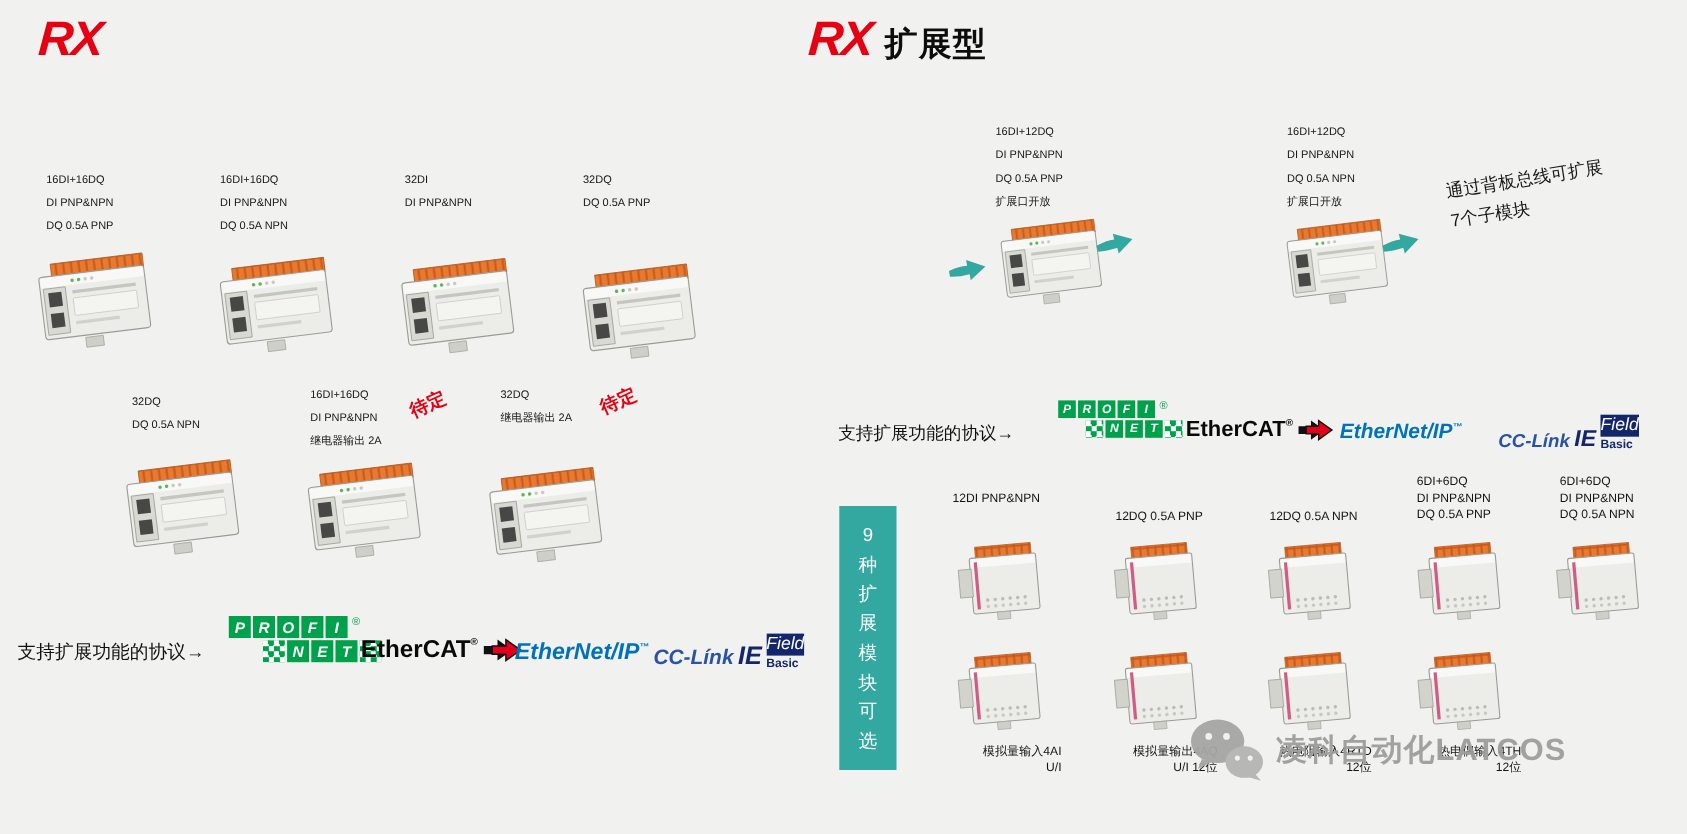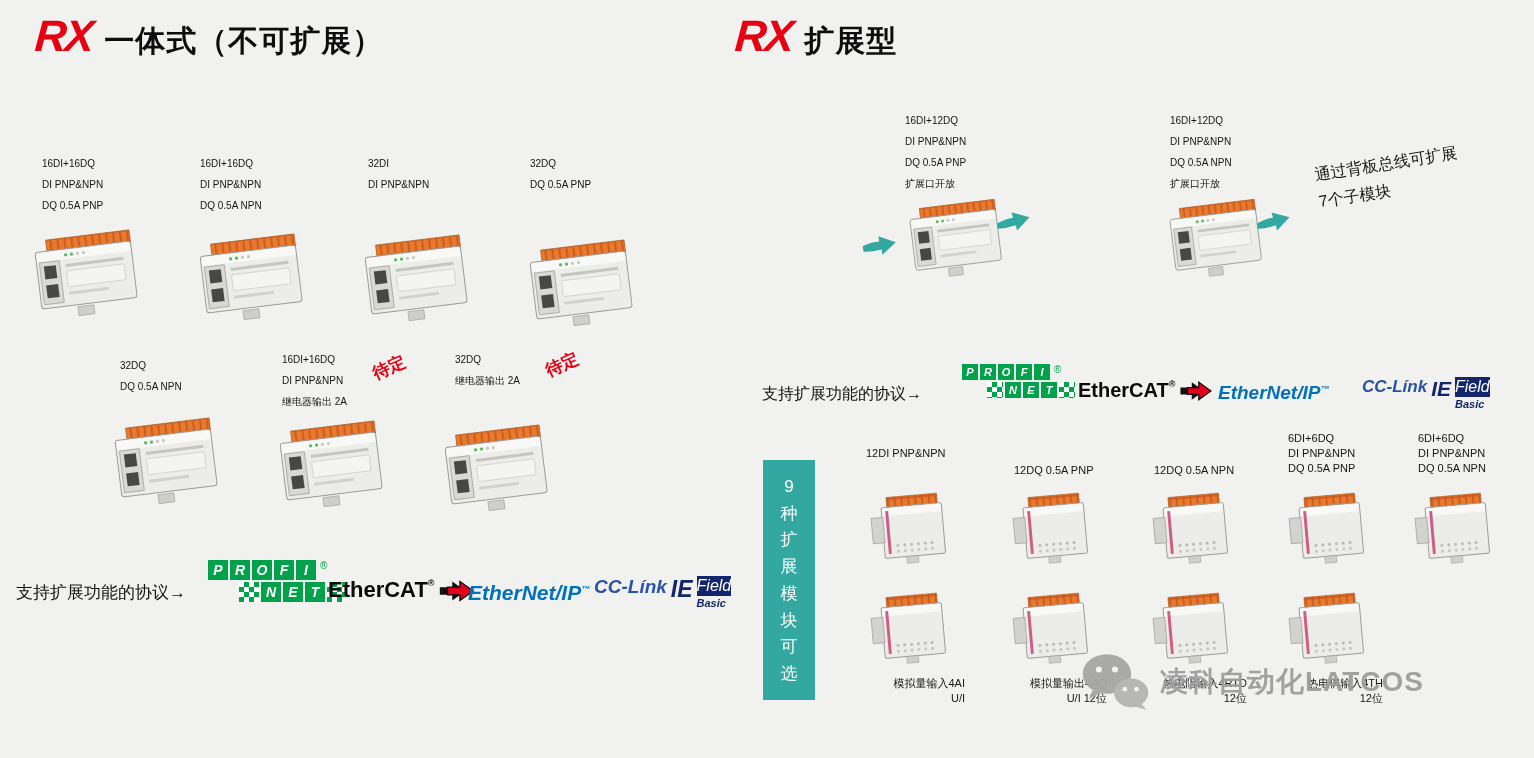--- a/index.html
+++ b/index.html
@@ -43,27 +43,27 @@
   .ec .reg{font-size:9px;margin-top:1px}
   .ec svg{width:44px;height:26px;margin-left:2px}
   .ec.sm{font-size:20px}
   .ec.sm svg{width:40px;height:24px}
   
   .enip{position:absolute;font-style:italic;font-weight:700;font-size:21px;
         color:var(--enip-blue);white-space:nowrap}
   .enip .tm{font-size:9px;vertical-align:super}
   .enip.sm{font-size:19px}
   
-  .ccl{position:absolute;display:flex;align-items:flex-start;gap:4px;white-space:nowrap}
+  .ccl{position:absolute;display:flex;align-items:flex-end;gap:4px;white-space:nowrap}
   .ccl-name{font-style:italic;font-weight:800;font-size:19px;color:var(--ccl-blue)}
   .ccl-ie{font-style:italic;font-weight:900;font-size:23px;color:var(--ccl-dark)}
   .ccl-stack{display:inline-flex;flex-direction:column;align-items:flex-start}
   .ccl-field{background:var(--ccl-dark);color:#fff;font-style:italic;font-weight:400;
              font-size:16px;padding:1px 0;line-height:1.1}
-  .ccl-basic{color:var(--ccl-dark);font-style:italic;font-weight:800;font-size:11px;line-height:1.2;margin-top:1px}
+  .ccl-basic{color:var(--ccl-dark);font-weight:800;font-size:11px;line-height:1.2;margin-top:1px}
   .ccl.sm .ccl-name{font-size:17px}
   .ccl.sm .ccl-ie{font-size:21px}
   
   .banner{position:absolute;left:763px;top:460px;width:52px;height:240px;background:var(--teal);
           display:flex;flex-direction:column;align-items:center;justify-content:space-evenly;
           padding:8px 0}
   .banner div{color:#fff;font-size:17px;line-height:1}
   
   .wm{position:absolute;left:1080px;top:652px;display:flex;align-items:center;gap:10px;
       z-index:6;opacity:.95}
@@ -139,21 +139,20 @@
         <circle cx="50" cy="41" r="2.6" fill="#f1f1ef"></circle>
         <circle cx="63" cy="41" r="2.6" fill="#f1f1ef"></circle>
       </symbol>
     </defs>
   </svg>
 
   <div>
 
     <div class="hdr" style="left:35px;top:14px">
       <span class="rx">RX</span>
-      <span class="hdr-title">一体式（不可扩展）</span>
     </div>
 
     <div class="lbl" style="left:42px;top:153px">
       <div>16DI+16DQ</div>
       <div>DI PNP&amp;NPN</div>
       <div>DQ 0.5A PNP</div>
     </div>
     <div class="lbl" style="left:200px;top:153px">
       <div>16DI+16DQ</div>
       <div>DI PNP&amp;NPN</div>

